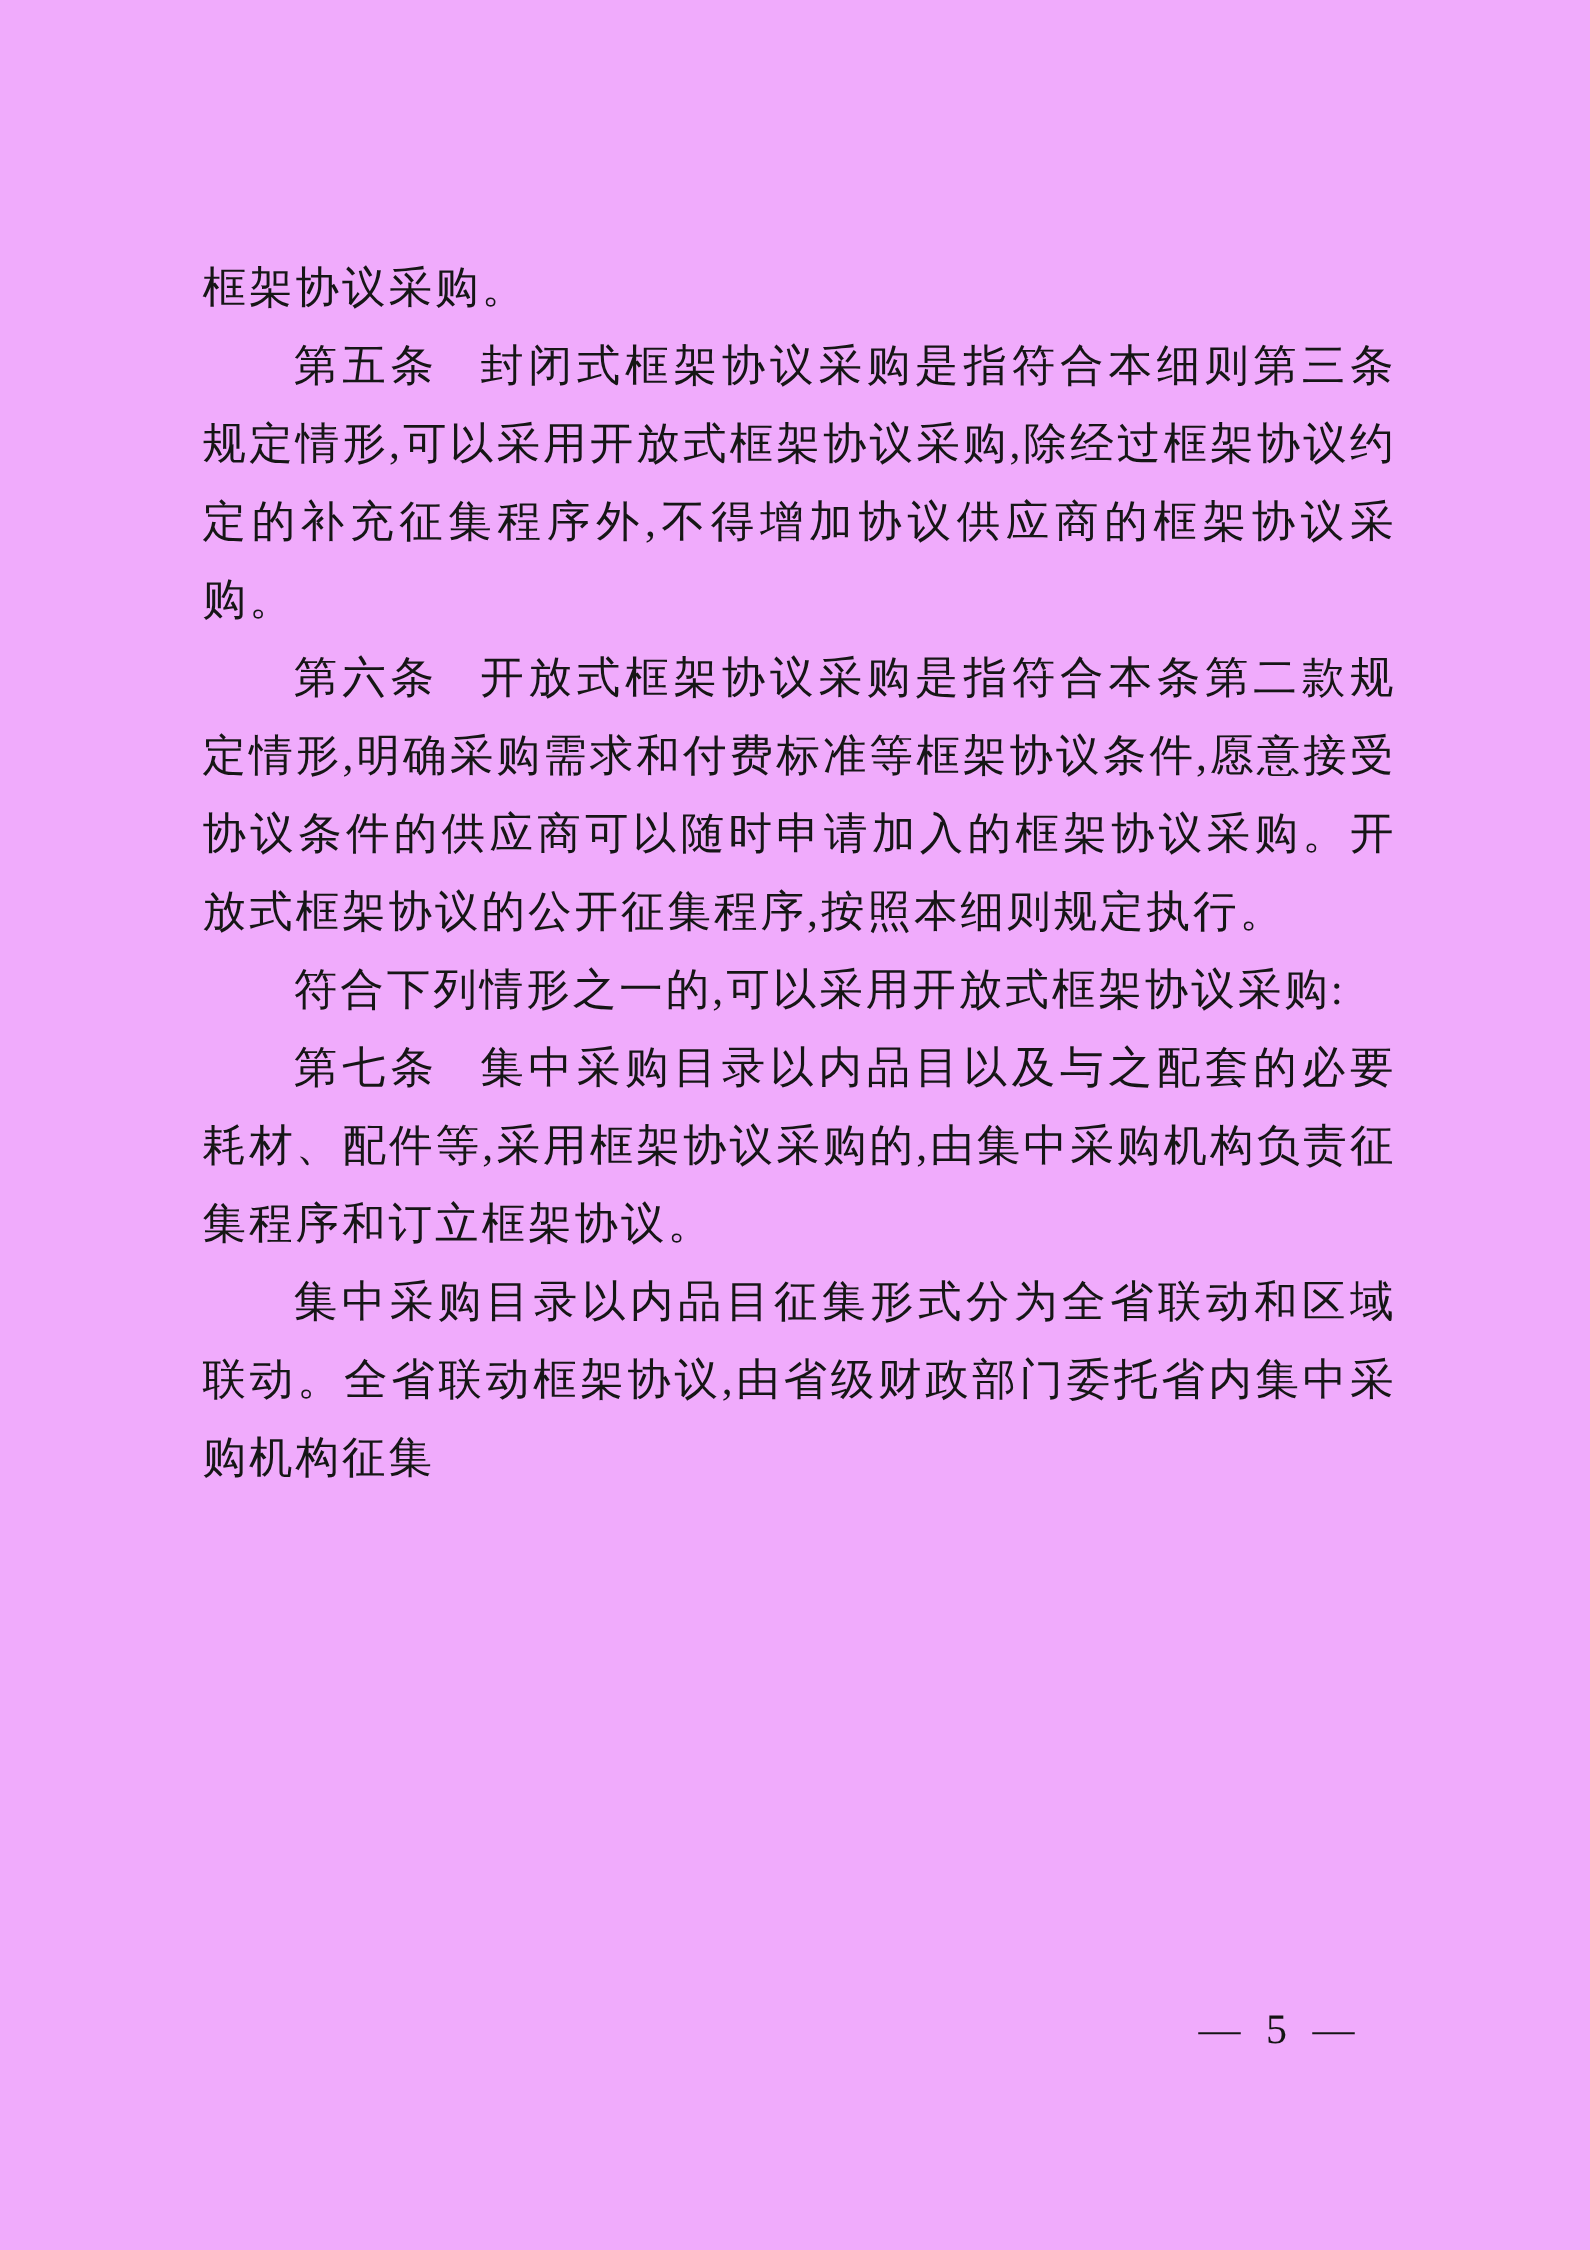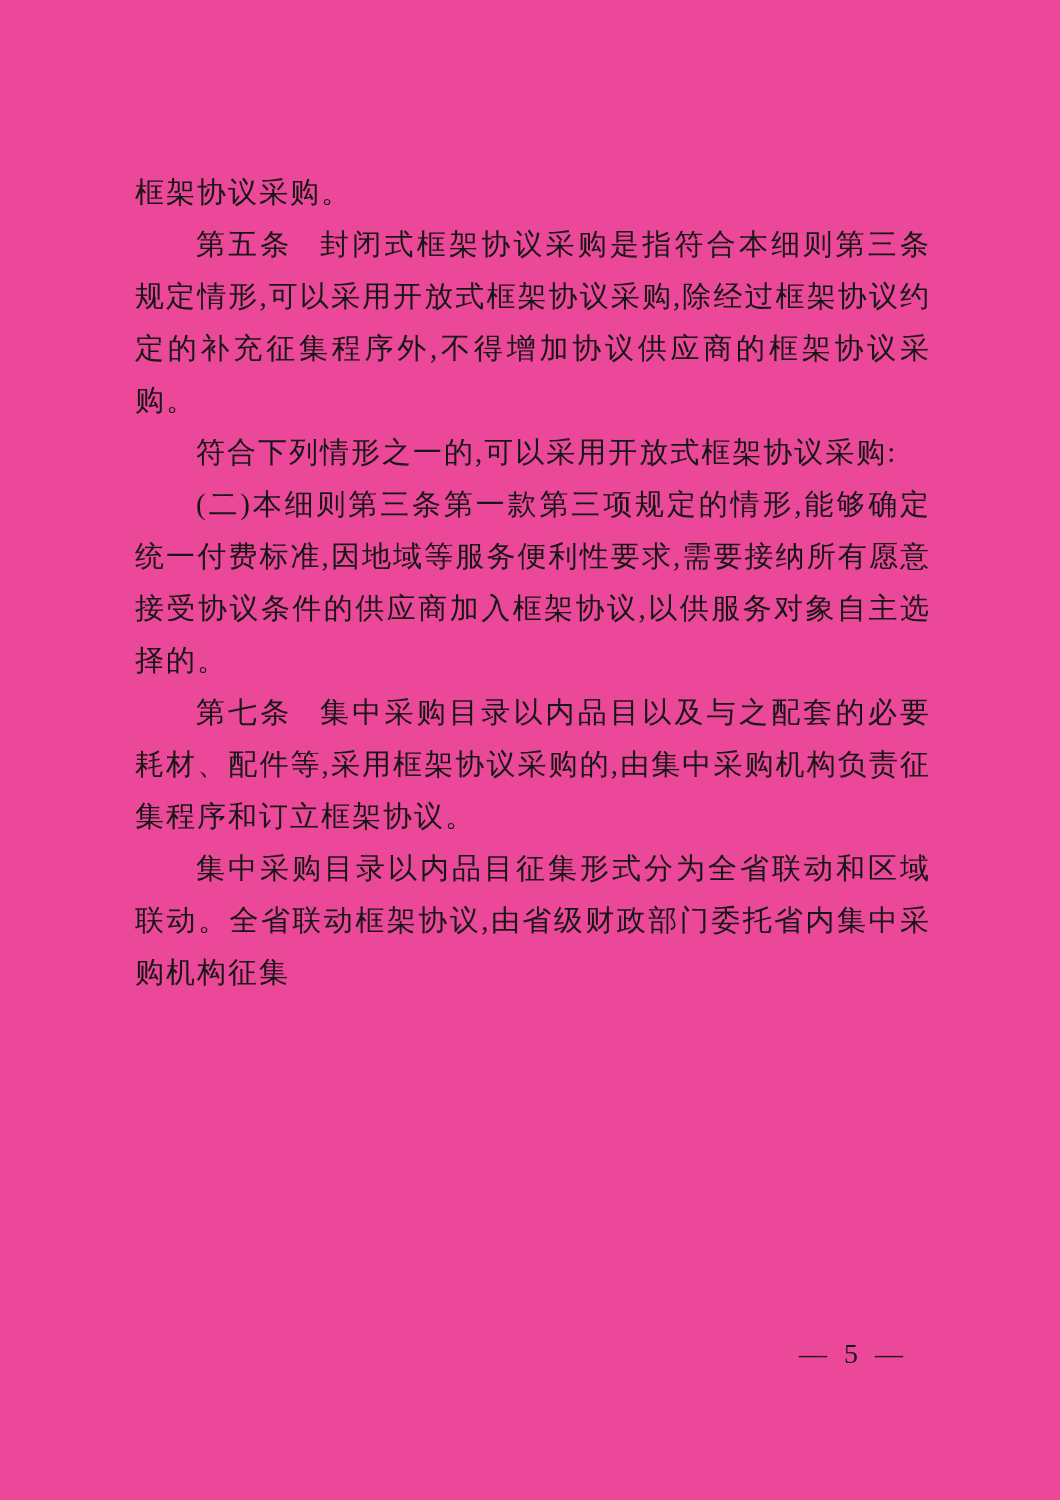--- a/index.html
+++ b/index.html
@@ -9,21 +9,21 @@
   body {
     width: 1060px;
     height: 1500px;
     background: #ffffff;
     font-family: "Liberation Serif", serif;
   }
   .page {
     position: relative;
     width: 1060px;
     height: 1500px;
-    background: #ec4899;
+    background: #f0abfc;
     overflow: hidden;
     color: #161616;
   }
   .content {
     position: absolute;
     left: 135px;
     top: 166px;
     width: 796px;
     font-size: 29px;
     line-height: 52px;
@@ -61,25 +61,25 @@
 <body>
 
 <div class="page">
   <div class="content">
 
     <p class="para continuation"><span class="para-text">框架协议采购。</span></p>
 
     <p class="para"><span class="lead">第五条</span><span class="para-text">封闭式框架协议采购是指符合本细则第三条规定情形,可以采用开放式框架协议采购,除经过框架协议约定的补充征集程序外,不得增加协议供应商的框架协议采购。</span></p>
 
 
+    <p class="para"><span class="lead">第六条</span><span class="para-text">开放式框架协议采购是指符合本条第二款规定情形,明确采购需求和付费标准等框架协议条件,愿意接受协议条件的供应商可以随时申请加入的框架协议采购。开放式框架协议的公开征集程序,按照本细则规定执行。</span></p>
 
     <p class="para"><span class="para-text">符合下列情形之一的,可以采用开放式框架协议采购:</span></p>
 
 
-    <p class="para"><span class="para-text">(二)本细则第三条第一款第三项规定的情形,能够确定统一付费标准,因地域等服务便利性要求,需要接纳所有愿意接受协议条件的供应商加入框架协议,以供服务对象自主选择的。</span></p>
 
     <p class="para"><span class="lead">第七条</span><span class="para-text">集中采购目录以内品目以及与之配套的必要耗材、配件等,采用框架协议采购的,由集中采购机构负责征集程序和订立框架协议。</span></p>
 
     <p class="para"><span class="para-text">集中采购目录以内品目征集形式分为全省联动和区域联动。全省联动框架协议,由省级财政部门委托省内集中采购机构征集</span></p>
 
   </div>
 
   <div class="footer">— 5 —</div>
 </div>
 

